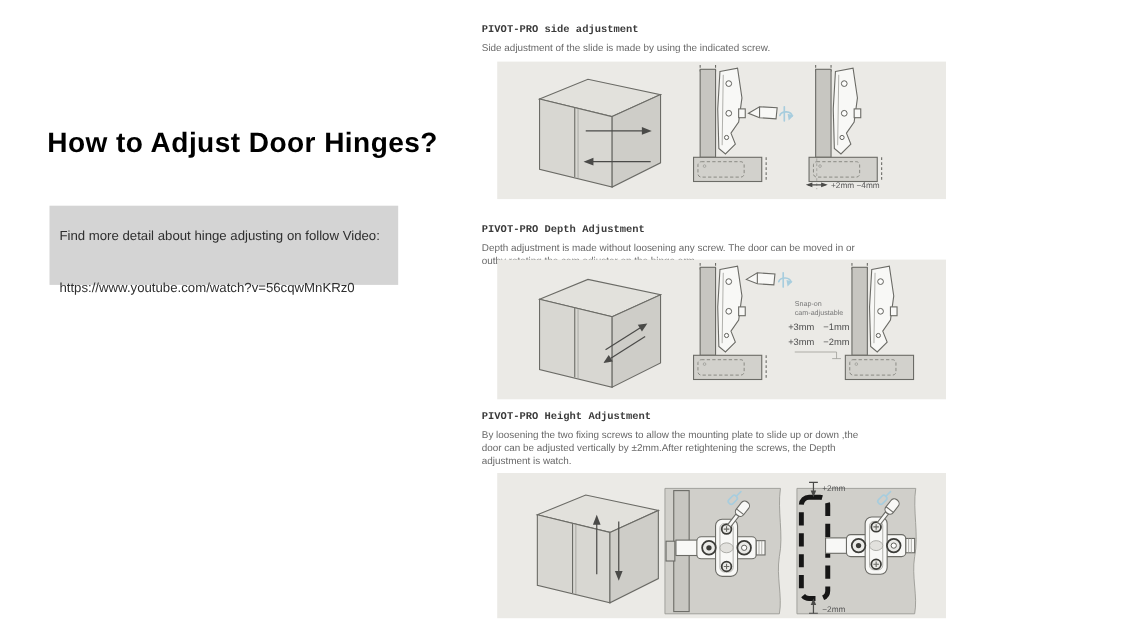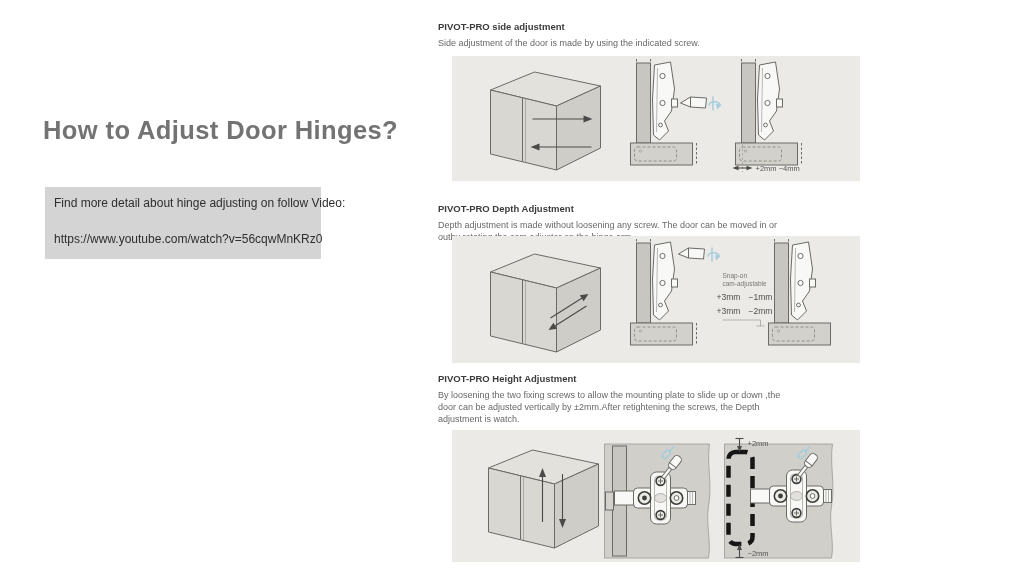--- a/index.html
+++ b/index.html
@@ -1,29 +1,29 @@
 <!DOCTYPE html>
 <html style="--panel-bg: #ebeae6; --cabinet-face: #d8d7d2; --cabinet-top: #e2e1dc; --wood-bar: #c7c6c1; --accent-blue: #a7cdde; --info-box-bg: #d4d4d4;"><head>
 <meta charset="utf-8">
 <style>
   * { margin:0; padding:0; box-sizing:border-box; }
   html,body { background:#ffffff; }
   body { width:1024px; height:576px; font-family:"Liberation Sans",sans-serif; }
   .slide { position:relative; width:1024px; height:576px; background:#fff; overflow:hidden; }
 
   .title { position:absolute; left:43px; top:116px; font-size:25.5px; font-weight:bold;
-           color:#737373; letter-spacing:0.4px; white-space:nowrap; }
-
-  .info-box { position:absolute; left:45px; top:187px; width:276px; height:72px;
-              background:var(--info-box-bg,#d4d4d4); padding:9px 0 0 9px; }
+           color:#000000; letter-spacing:0.4px; white-space:nowrap; }
+
+  .info-box { position:absolute; left:45px; top:187px; width:317px; height:72px;
+              background:var(--info-box-bg,#d4d4d4); padding:20px 0 0 9px; }
   .info-box p { font-size:12px; color:#2e2e2e; white-space:nowrap; }
-  .info-box p + p { margin-top:22px; }
+  .info-box p + p { margin-top:33px; }
 
   .sec { position:absolute; left:438px; width:362px; }
-  .sec h3 { font-size:9.5px; font-weight:bold; color:#3b3b3b; margin-bottom:5px; }
+  .sec h3 { font-size:9.5px; font-weight:bold; color:#3b3b3b; margin-bottom:5px;font-family:Liberation Mono, monospace; }
   .sec p  { font-size:9px; color:#686868; line-height:12px; }
   .sec-1 { top:21px; } .sec-2 { top:203px; } .sec-3 { top:373px; }
 
   .panel { position:absolute; left:452px; width:408px; background:var(--panel-bg,#ebeae6); }
   .panel-1 { top:56px;  height:125px; }
   .panel-2 { top:236px; height:127px;text-align:center; }
   .panel-3 { top:430px; height:132px; }
   .panel svg { display:block; width:100%; height:100%; }
 
   
@@ -59,21 +59,21 @@
 
   <div class="title">How to Adjust Door Hinges?</div>
 
   <div class="info-box">
     <p>Find more detail about hinge adjusting on follow Video:</p>
     <p>https://www.youtube.com/watch?v=56cqwMnKRz0</p>
   </div>
 
   <div class="sec sec-1">
     <h3>PIVOT-PRO side adjustment</h3>
-    <p>Side adjustment of the door is made by using the indicated screw.</p>
+    <p>Side adjustment of the slide is made by using the indicated screw.</p>
   </div>
 
   <div class="panel panel-1">
     <svg viewBox="0 0 359 125">
 
       <g transform="translate(12,6)">
         <polygon points="2,28 46,10 112,24 68,44" class="f-top ln"></polygon>
         <polygon points="2,28 68,44 68,108 2,92" class="f-face ln"></polygon>
         <polygon points="68,44 112,24 112,86 68,108" class="f-side ln"></polygon>
         <line x1="34" y1="36" x2="34" y2="99" class="ln nofill"></line>

